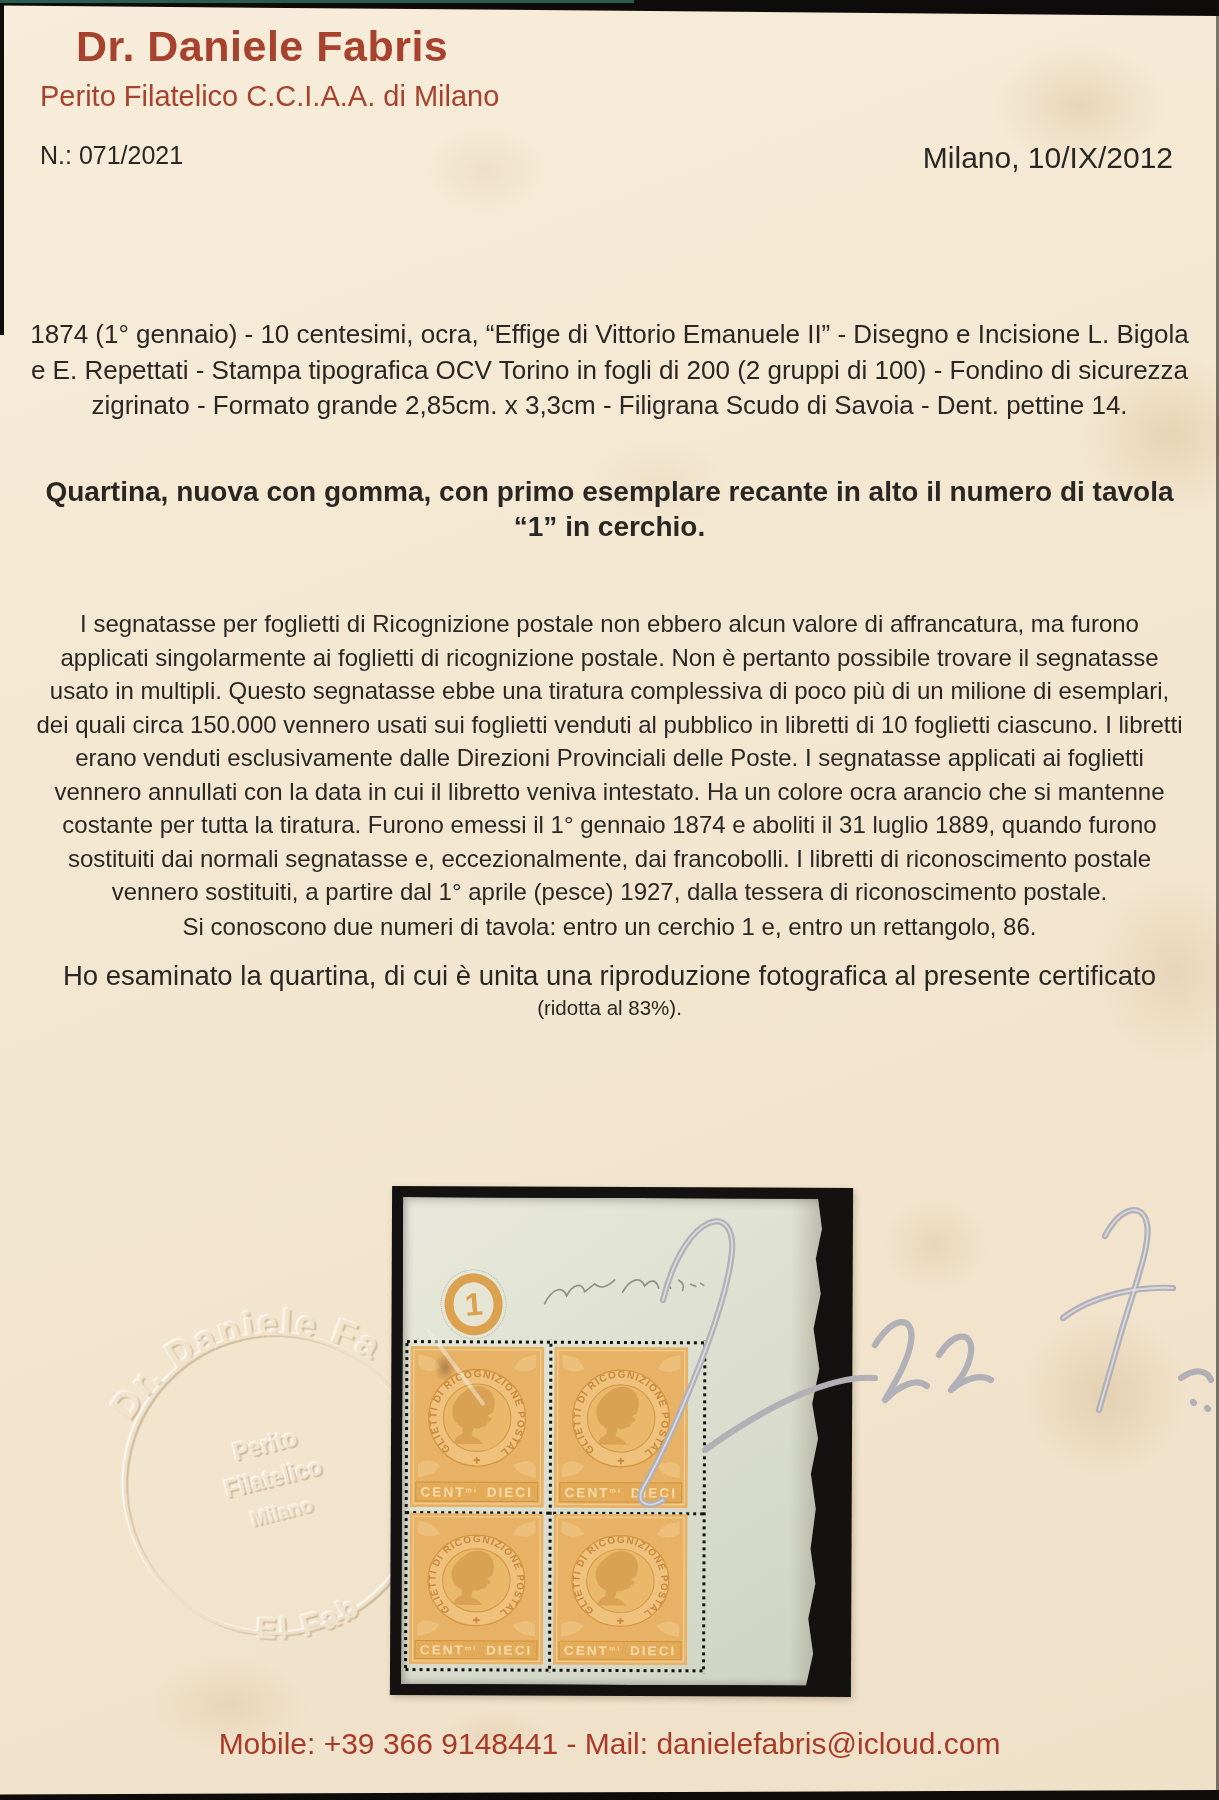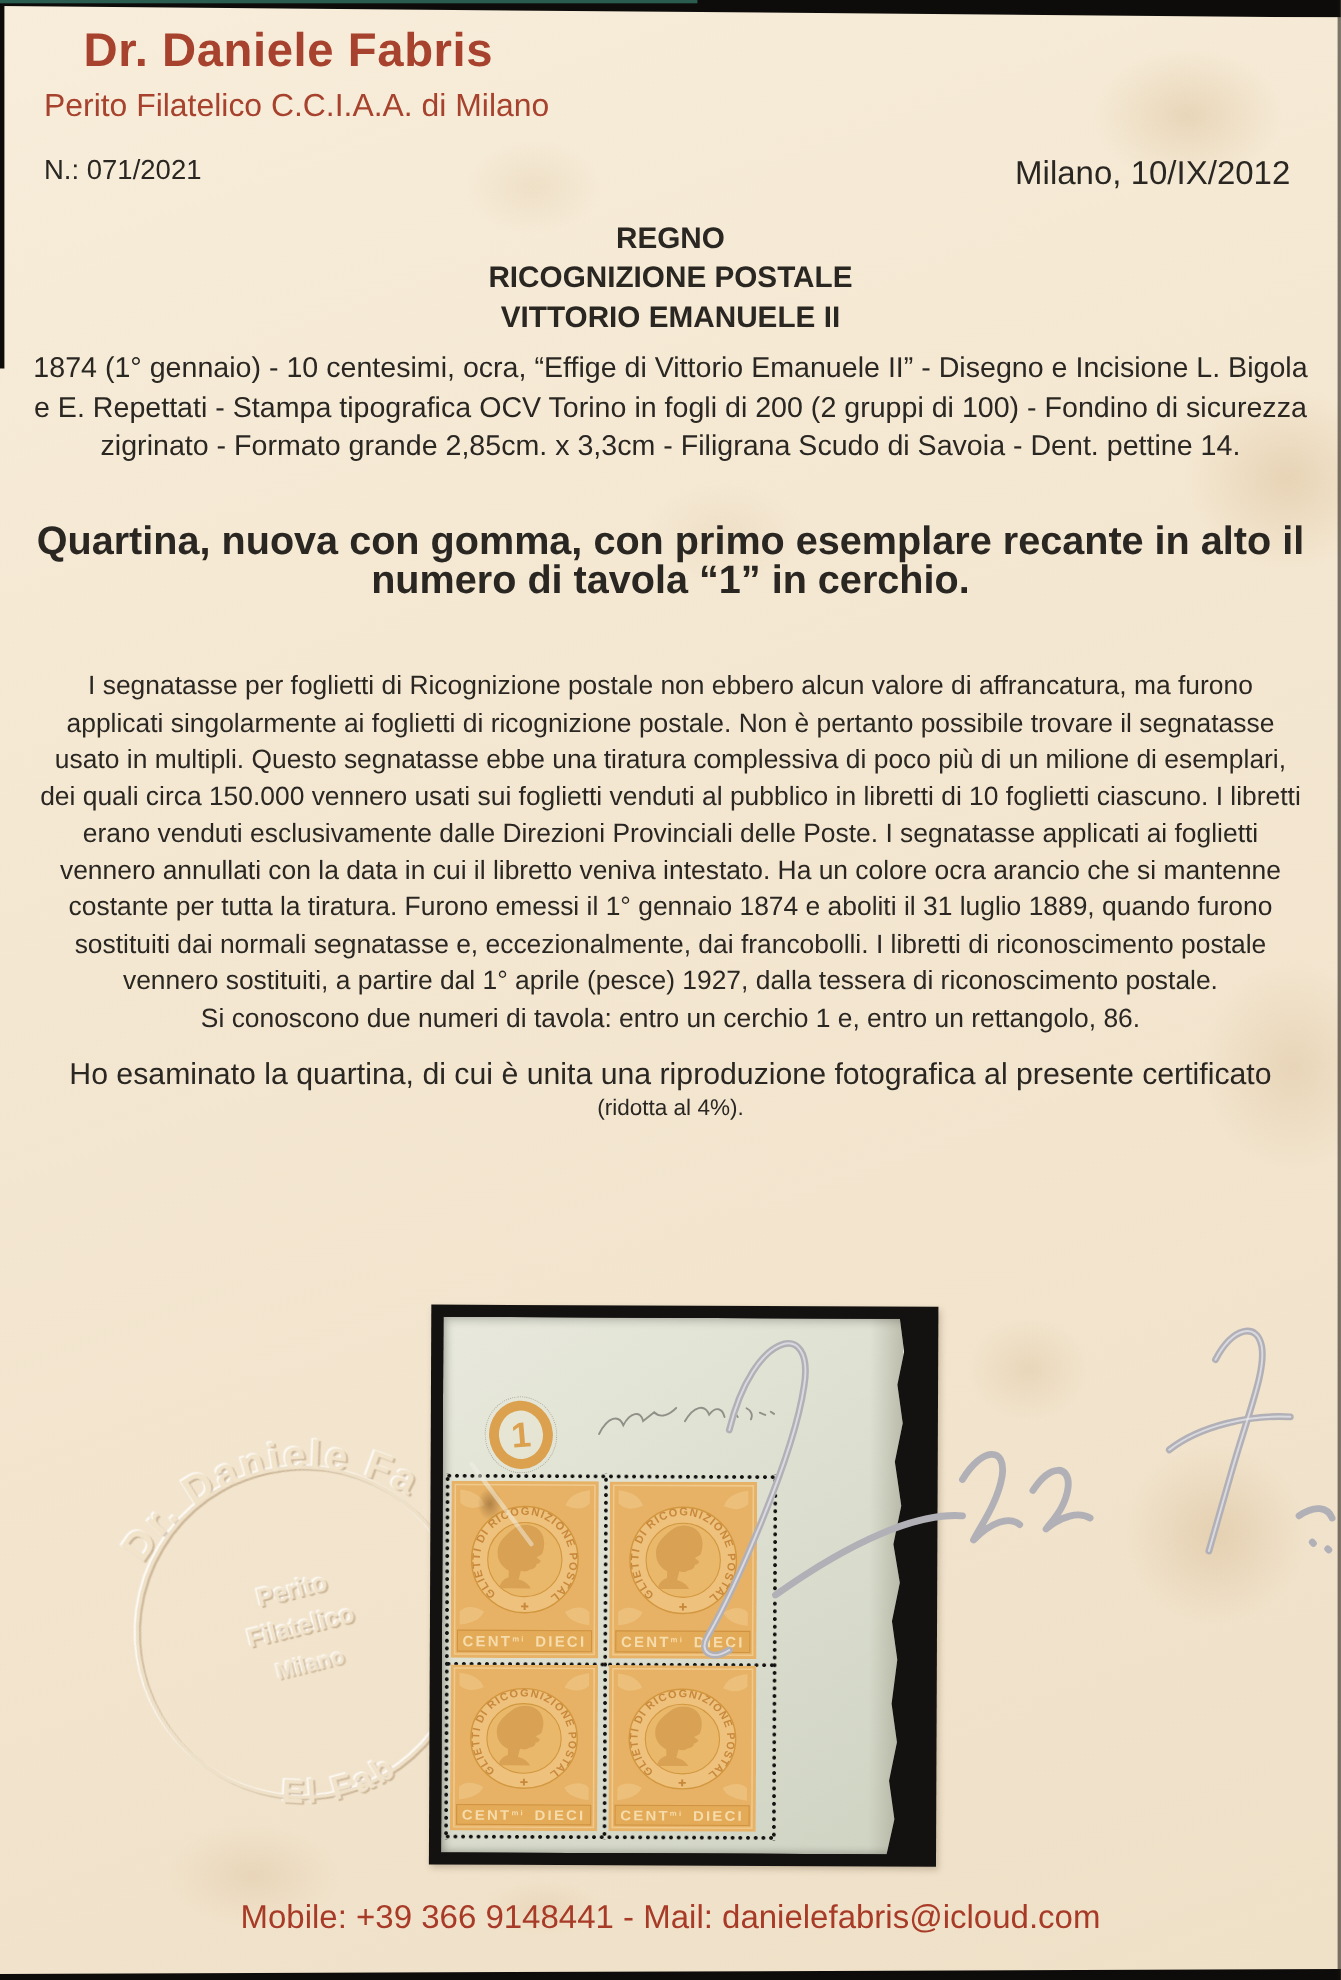--- a/index.html
+++ b/index.html
@@ -32,21 +32,21 @@
   .header{position:absolute;top:22px;left:40px;z-index:2;}
   .name{font-size:43px;font-weight:bold;color:#a6422d;letter-spacing:.5px;margin-left:36px;}
   .subtitle{font-size:29px;color:#a6422d;margin-top:9px;}
   .cert-no{position:absolute;top:141px;left:40px;font-size:25px;z-index:2;}
   .place-date{position:absolute;top:141px;right:46px;font-size:30px;z-index:2;}
   .title-block{position:absolute;top:198px;left:0;width:100%;text-align:center;
     font-size:27px;font-weight:bold;line-height:36px;z-index:2;}
   .desc{position:absolute;top:317px;left:30px;width:1159px;margin:0;text-align:center;
     font-size:26px;line-height:35.5px;z-index:2;}
   .statement{position:absolute;top:474px;left:30px;width:1159px;margin:0;text-align:center;
-    font-size:36px;font-weight:bold;line-height:35px;z-index:2;}
+    font-size:28px;font-weight:bold;line-height:35px;z-index:2;}
   .sass{position:absolute;top:551px;left:0;width:100%;margin:0;text-align:center;font-size:26px;z-index:2;}
   .lower-text{position:absolute;top:607px;left:34px;width:1151px;text-align:center;z-index:2;}
   .history{margin:0;font-size:24px;line-height:33.5px;}
   .plate-note{margin:1px 0 0 0;font-size:24px;line-height:33.5px;}
   .exam{margin:16px 0 0 0;font-size:27.5px;line-height:34px;}
   .reduction{margin:3px 0 0 0;font-size:20.5px;}
   .verdict{margin:5px 0 0 0;font-size:28.5px;line-height:40px;}
   .footer{position:absolute;top:1727px;left:0;width:100%;text-align:center;
     font-size:30px;color:#a83b27;z-index:2;}
   
@@ -112,34 +112,29 @@
   <div class="stain st8"></div>
   <div class="stain st9"></div>
 
   <div class="header">
     <div class="name">Dr. Daniele Fabris</div>
     <div class="subtitle">Perito Filatelico C.C.I.A.A. di Milano</div>
   </div>
   <div class="cert-no">N.: 071/2021</div>
   <div class="place-date">Milano, 10/IX/2012</div>
 
-  <div class="title-block">
-    <div>REGNO</div>
-    <div>RICOGNIZIONE POSTALE</div>
-    <div>VITTORIO EMANUELE II</div>
-  </div>
 
   <p class="desc">1874 (1° gennaio) - 10 centesimi, ocra, “Effige di Vittorio Emanuele II” - Disegno e Incisione L. Bigola e E. Repettati - Stampa tipografica OCV Torino in fogli di 200 (2 gruppi di 100) - Fondino di sicurezza zigrinato - Formato grande 2,85cm. x 3,3cm - Filigrana Scudo di Savoia - Dent. pettine 14.</p>
   <p class="statement">Quartina, nuova con gomma, con primo esemplare recante in alto il numero di tavola “1” in cerchio.</p>
 
   <div class="lower-text">
     <p class="history">I segnatasse per foglietti di Ricognizione postale non ebbero alcun valore di affrancatura, ma furono applicati singolarmente ai foglietti di ricognizione postale. Non è pertanto possibile trovare il segnatasse usato in multipli. Questo segnatasse ebbe una tiratura complessiva di poco più di un milione di esemplari, dei quali circa 150.000 vennero usati sui foglietti venduti al pubblico in libretti di 10 foglietti ciascuno. I libretti erano venduti esclusivamente dalle Direzioni Provinciali delle Poste. I segnatasse applicati ai foglietti vennero annullati con la data in cui il libretto veniva intestato. Ha un colore ocra arancio che si mantenne costante per tutta la tiratura. Furono emessi il 1° gennaio 1874 e aboliti il 31 luglio 1889, quando furono sostituiti dai normali segnatasse e, eccezionalmente, dai francobolli. I libretti di riconoscimento postale vennero sostituiti, a partire dal 1° aprile (pesce) 1927, dalla tessera di riconoscimento postale.</p>
     <p class="plate-note">Si conoscono due numeri di tavola: entro un cerchio 1 e, entro un rettangolo, 86.</p>
     <p class="exam">Ho esaminato la quartina, di cui è unita una riproduzione fotografica al presente certificato</p>
-    <p class="reduction">(ridotta al 4%).</p>
+    <p class="reduction">(ridotta al 83%).</p>
   </div>
 
   <div class="photo">
     <div class="photo-paper">
 
       <div class="plate-circle">1</div>
 
       <svg class="pencil" viewBox="0 0 178 52">
         <path d="M6,34 C14,18 24,16 28,26 C34,14 44,12 46,22 L56,14 C62,20 70,16 76,10 M84,22 C92,8 102,6 106,16 C112,8 118,10 120,18 M128,12 L132,18 M140,10 C144,12 146,16 144,20 M152,14 l5,2 M162,13 l3,2" fill="none" stroke="#83817a" stroke-width="1.7" stroke-linecap="round" opacity=".85"></path>
       </svg>

